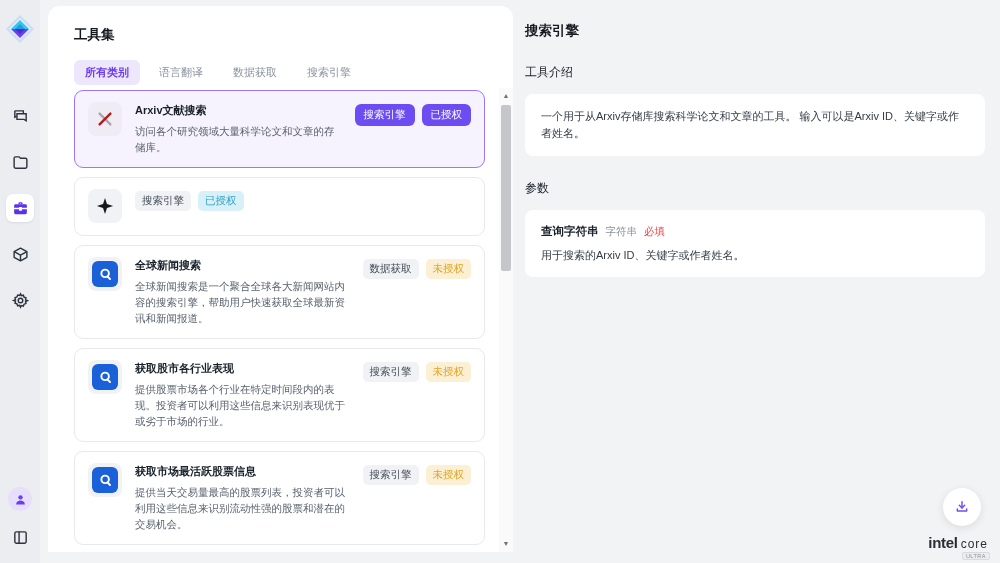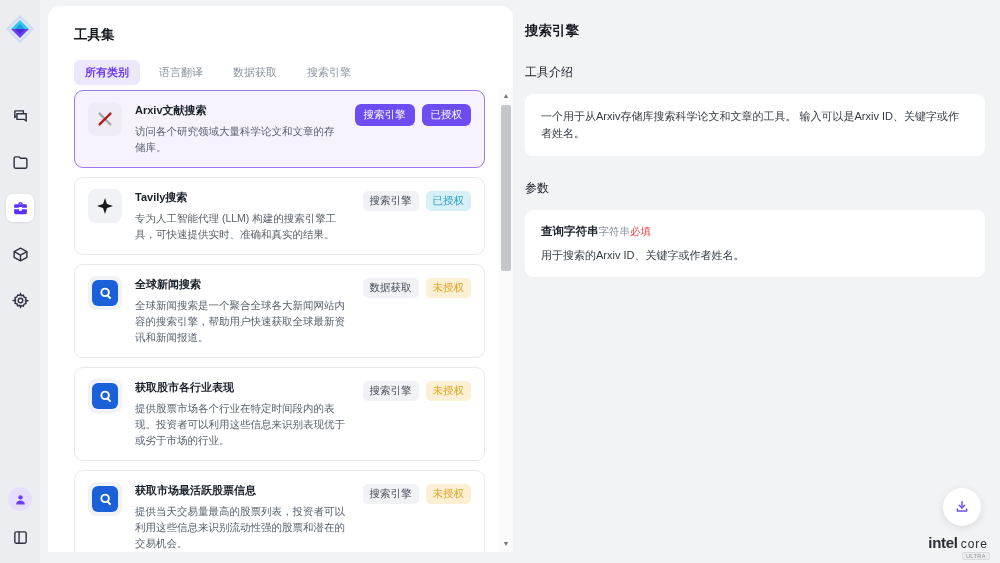--- a/index.html
+++ b/index.html
@@ -57,21 +57,21 @@
   .sb-thumb { position:absolute; left:2px; top:17px; width:10px; height:166px; background:#c4c6c9;
     border-radius:2px; cursor:pointer; }
 
   
   .detail { position:absolute; left:505px; top:0; width:495px; height:563px; padding:22px 20px 0 20px; }
   .detail-title { font-size:13.5px; font-weight:bold; color:#14181f; }
   .section-head { font-size:12px; font-weight:normal; color:#1a212b; margin-top:24px; }
   .detail-card { background:#ffffff; border-radius:8px; margin-top:13px; padding:14px 16px; width:460px; }
   .intro-text { font-size:11px; color:#343b46; line-height:17px; }
   .param-row { }
-  .param-head { display:flex; align-items:baseline; }
+  .param-head { display:flex; align-items:baseline; gap:7px; }
   .param-name { font-size:11.5px; font-weight:bold; color:#18202a; }
   .param-type { font-size:10.5px; color:#8a919c; }
   .param-required { font-size:10.5px; color:#e5484d; }
   .param-desc { font-size:11px; color:#343b46; margin-top:9px; }
 
   
   .download-btn { position:absolute; right:19px; bottom:37px; width:38px; height:38px; border-radius:50%;
     background:#ffffff; box-shadow:0 2px 8px rgba(0,0,0,.10); display:flex; align-items:center;
     justify-content:center; cursor:pointer; }
   .intel-logo { position:absolute; right:12px; bottom:12px; color:#2a2d33; display:flex;
@@ -184,24 +184,20 @@
   <div class="tool-card ic-tavily">
     <div class="tool-icon">
 
       <span class="iv iv-tavily">
         <svg width="18" height="18" viewBox="0 0 20 20" fill="#17181c">
           <path d="M10 1 L12.2 7.8 L19 10 L12.2 12.2 L10 19 L7.8 12.2 L1 10 L7.8 7.8 Z"></path>
         </svg>
       </span>
 
     </div>
-    <div class="tool-text">
-      <div class="tool-name">Tavily搜索</div>
-      <div class="tool-desc">专为人工智能代理 (LLM) 构建的搜索引擎工具，可快速提供实时、准确和真实的结果。</div>
-    </div>
     <div class="badges">
       <span class="badge b-gray">搜索引擎</span>
       <span class="badge b-cyan">已授权</span>
     </div>
   </div>
 
   <div class="tool-card ic-search-blue">
     <div class="tool-icon">
 
       <span class="iv iv-search-blue">

